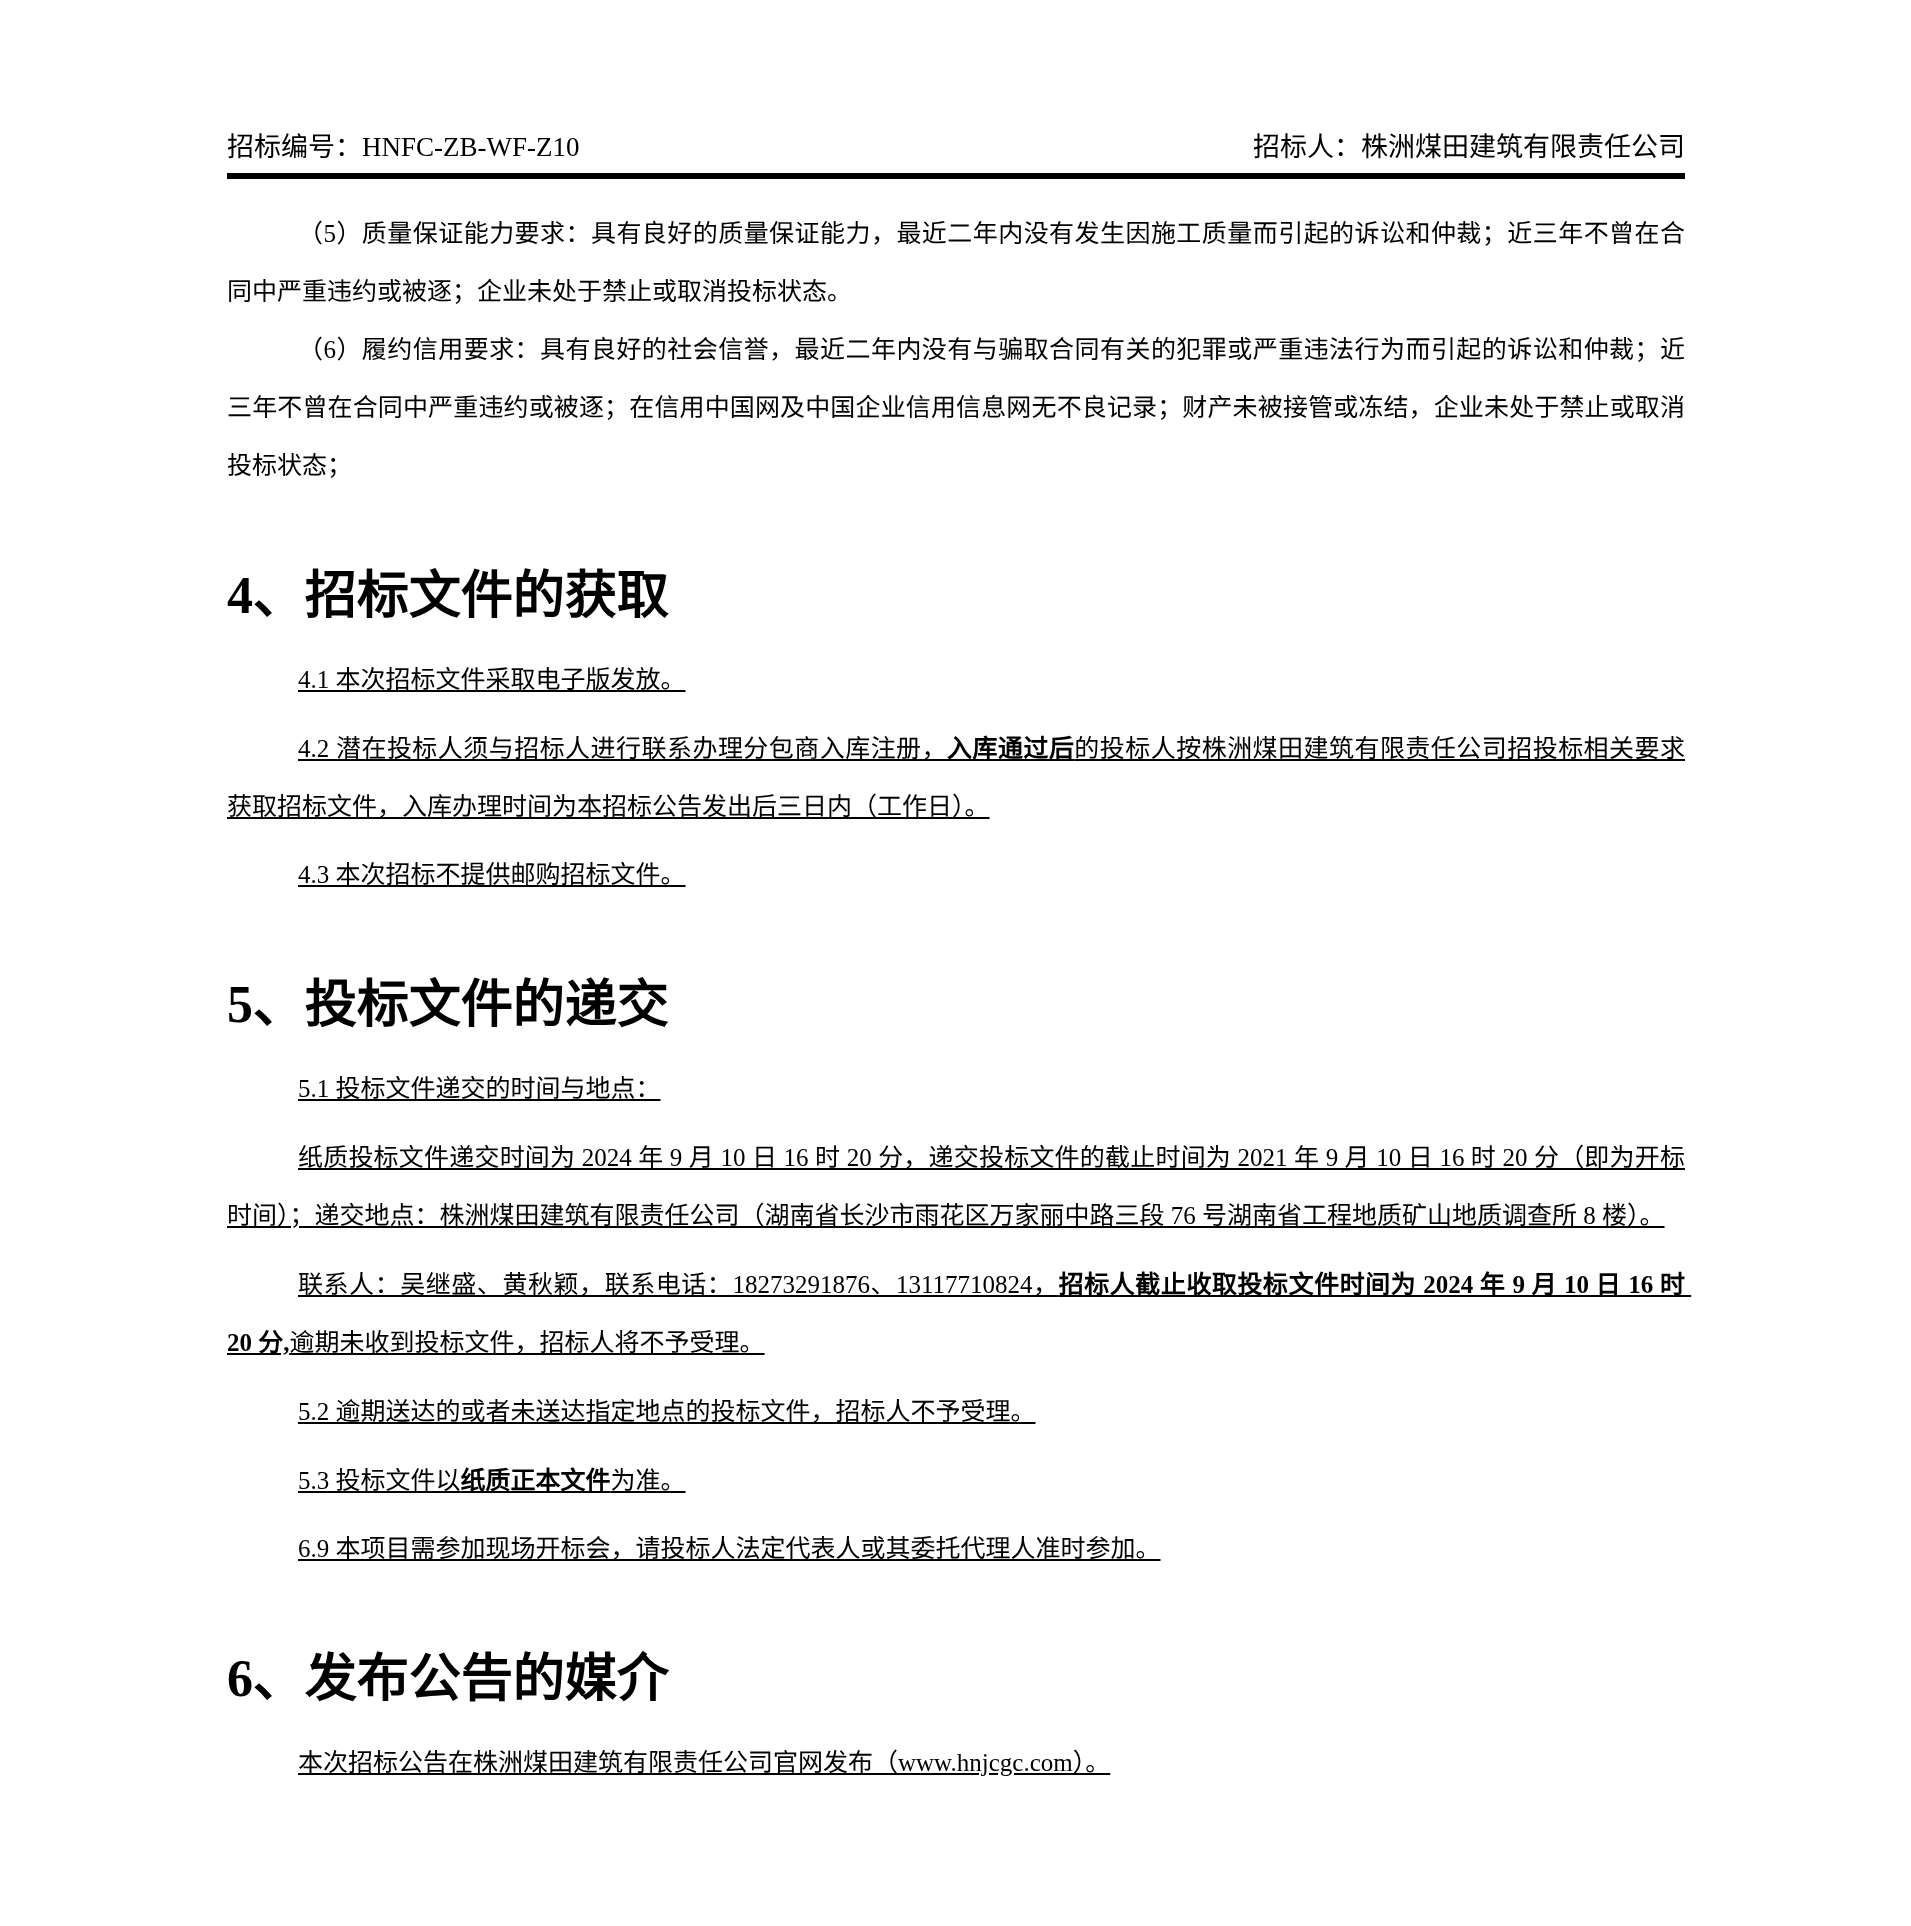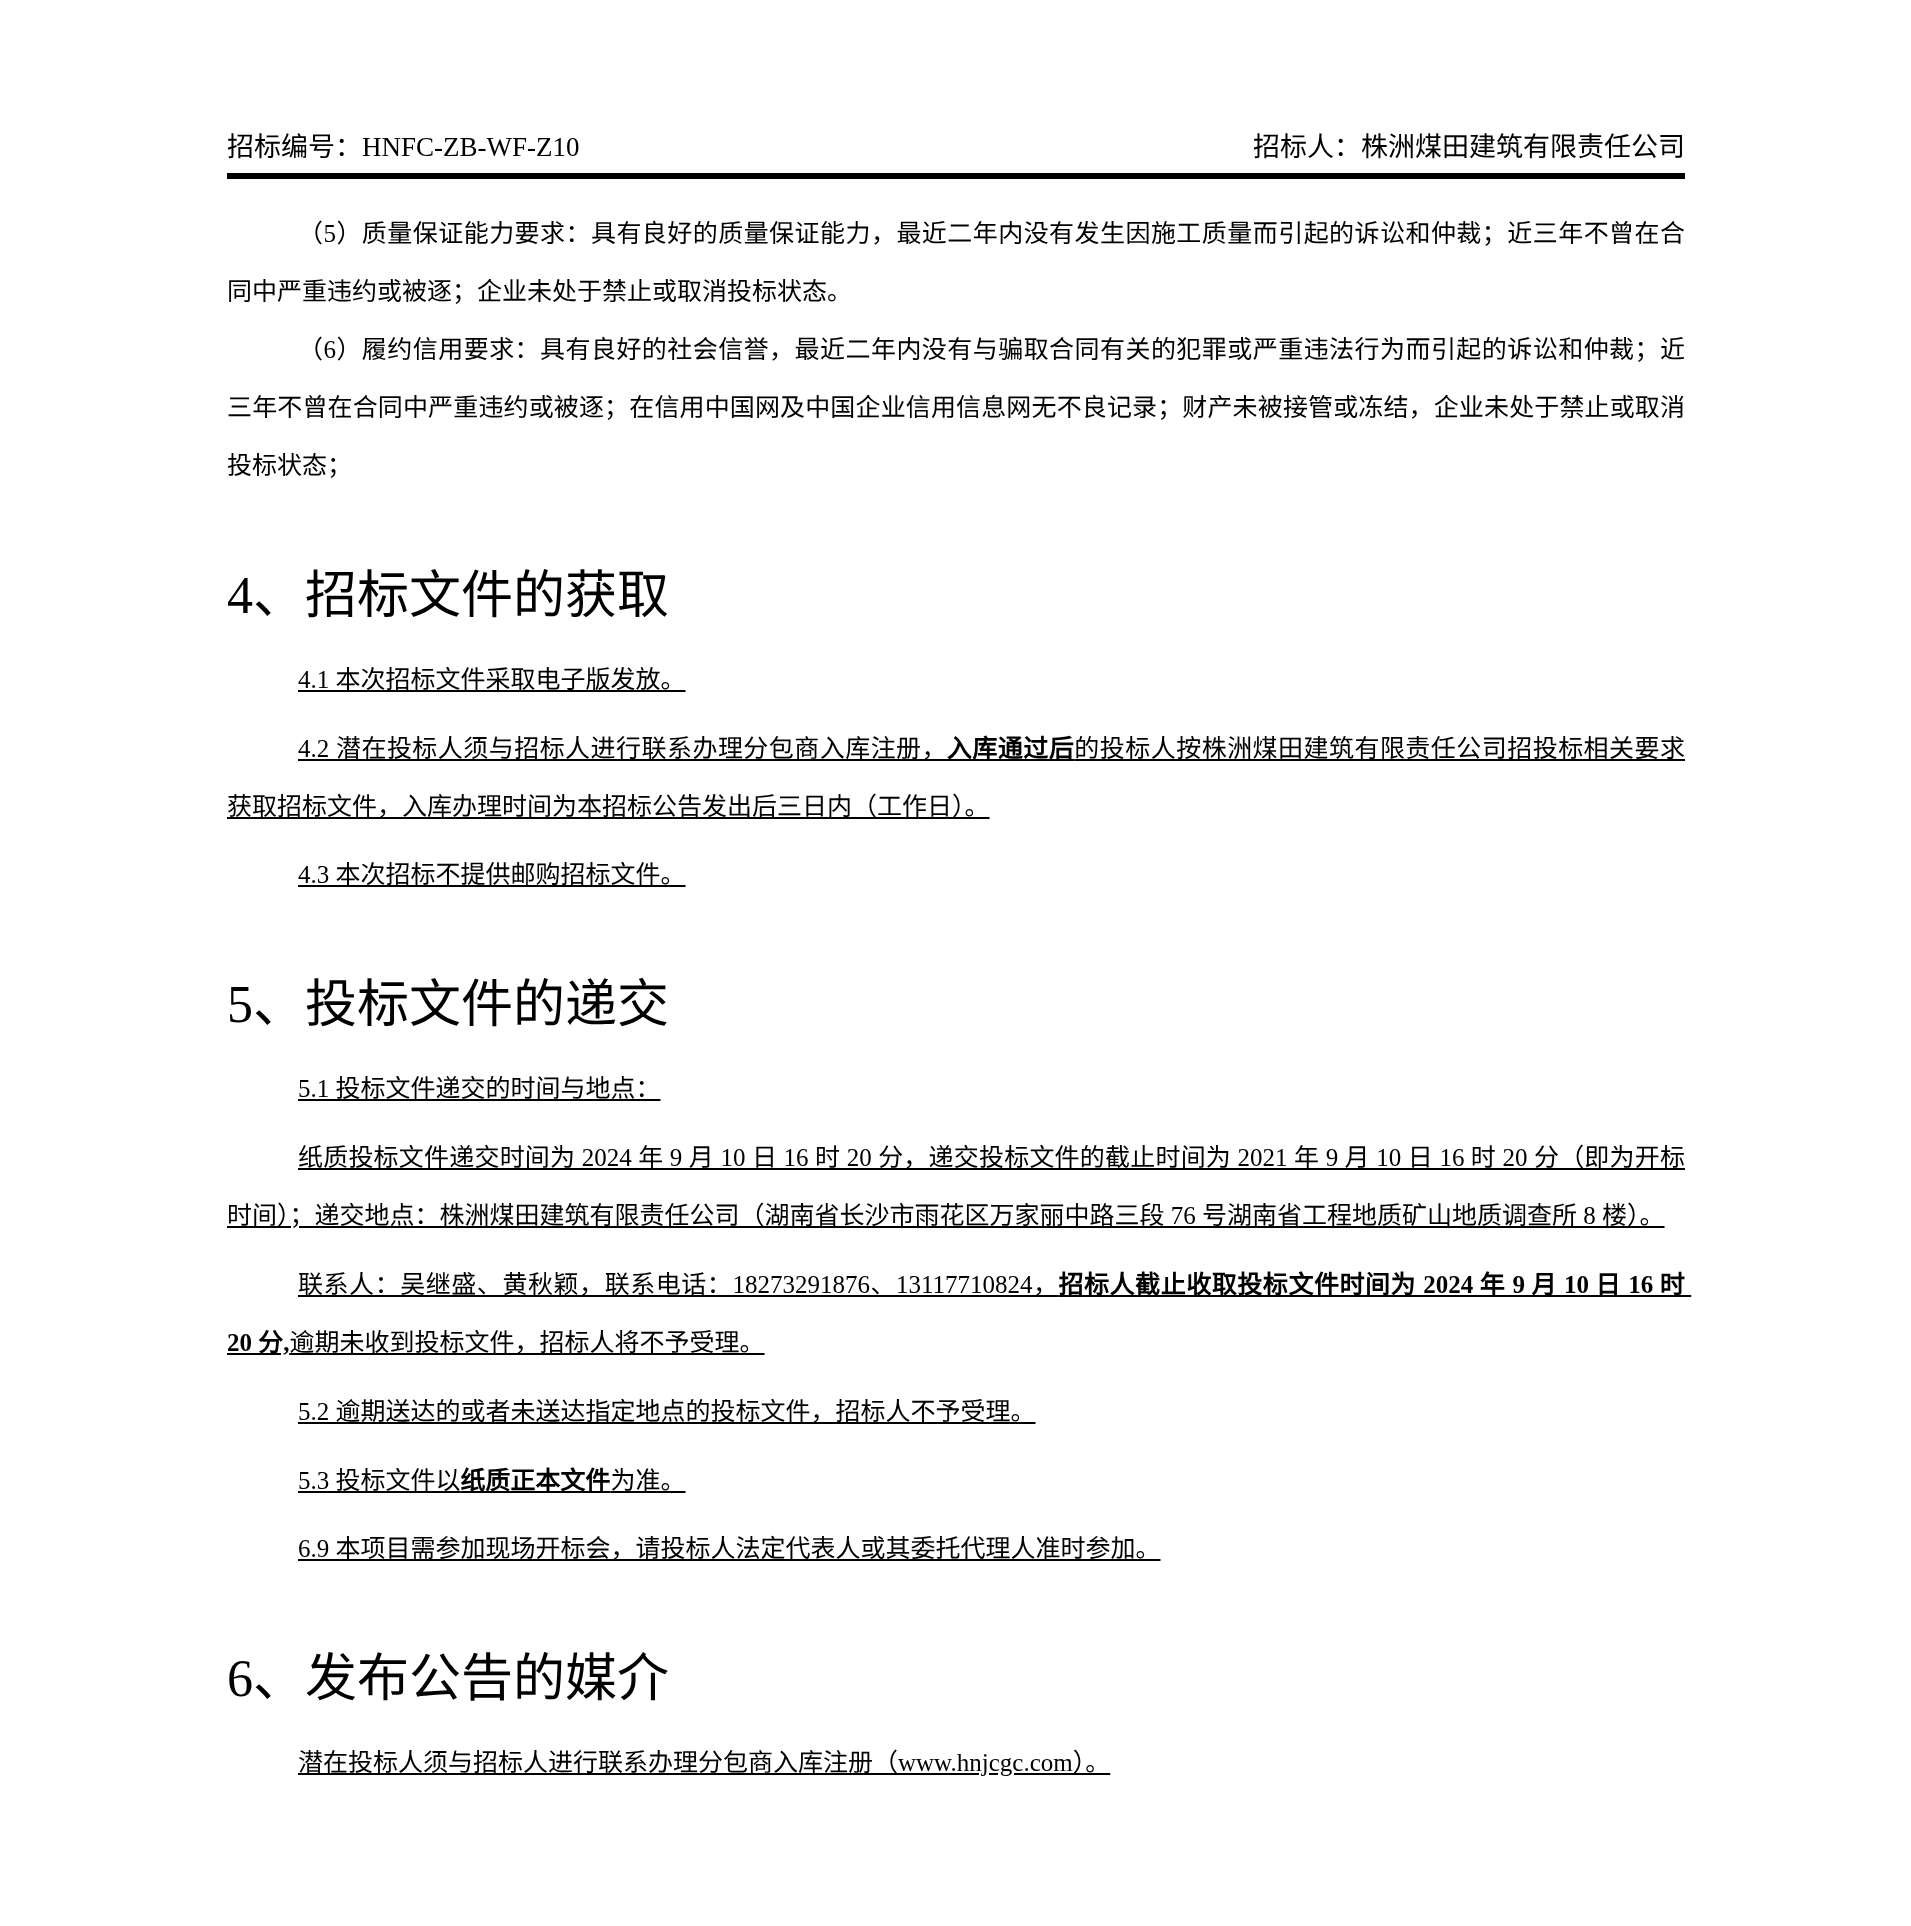--- a/index.html
+++ b/index.html
@@ -43,21 +43,21 @@
     margin-top: 25.4px;
   }
   .body-text p.item {
     margin-top: 10.8px;
     text-decoration: underline;
   }
   h2.sec-heading {
     margin: 64px 0 19px 0;
     font-size: 52px;
     line-height: 73px;
-    font-weight: normal;
+    font-weight: bold;
     white-space: pre-wrap;
   }
   b { font-weight: bold; }
 </style>
 </head>
 <body>
 
 <div class="page">
   <div class="content">
 
@@ -84,19 +84,19 @@
       <p class="item">5.1 投标文件递交的时间与地点：</p>
       <p class="item">纸质投标文件递交时间为 2024 年 9 月 10 日 16 时 20 分，递交投标文件的截止时间为 2021 年 9 月 10 日 16 时 20 分（即为开标时间）；递交地点：株洲煤田建筑有限责任公司（湖南省长沙市雨花区万家丽中路三段 76 号湖南省工程地质矿山地质调查所 8 楼）。</p>
       <p class="item"><span>联系人：吴继盛、黄秋颖，联系电话：18273291876、13117710824，</span><b>招标人截止收取投标文件时间为 2024 年 9 月 10 日 16 时 20 分,</b><span>逾期未收到投标文件，招标人将不予受理。</span></p>
       <p class="item">5.2 逾期送达的或者未送达指定地点的投标文件，招标人不予受理。</p>
       <p class="item"><span>5.3 投标文件以</span><b>纸质正本文件</b><span>为准。</span></p>
       <p class="item">6.9 本项目需参加现场开标会，请投标人法定代表人或其委托代理人准时参加。</p>
     </div>
 
     <h2 class="sec-heading">6、发布公告的媒介</h2>
     <div class="body-text">
-      <p class="item">潜在投标人须与招标人进行联系办理分包商入库注册（www.hnjcgc.com）。</p>
+      <p class="item">本次招标公告在株洲煤田建筑有限责任公司官网发布（www.hnjcgc.com）。</p>
     </div>
 
   </div>
 
 </div>
 
 
 </body></html>

